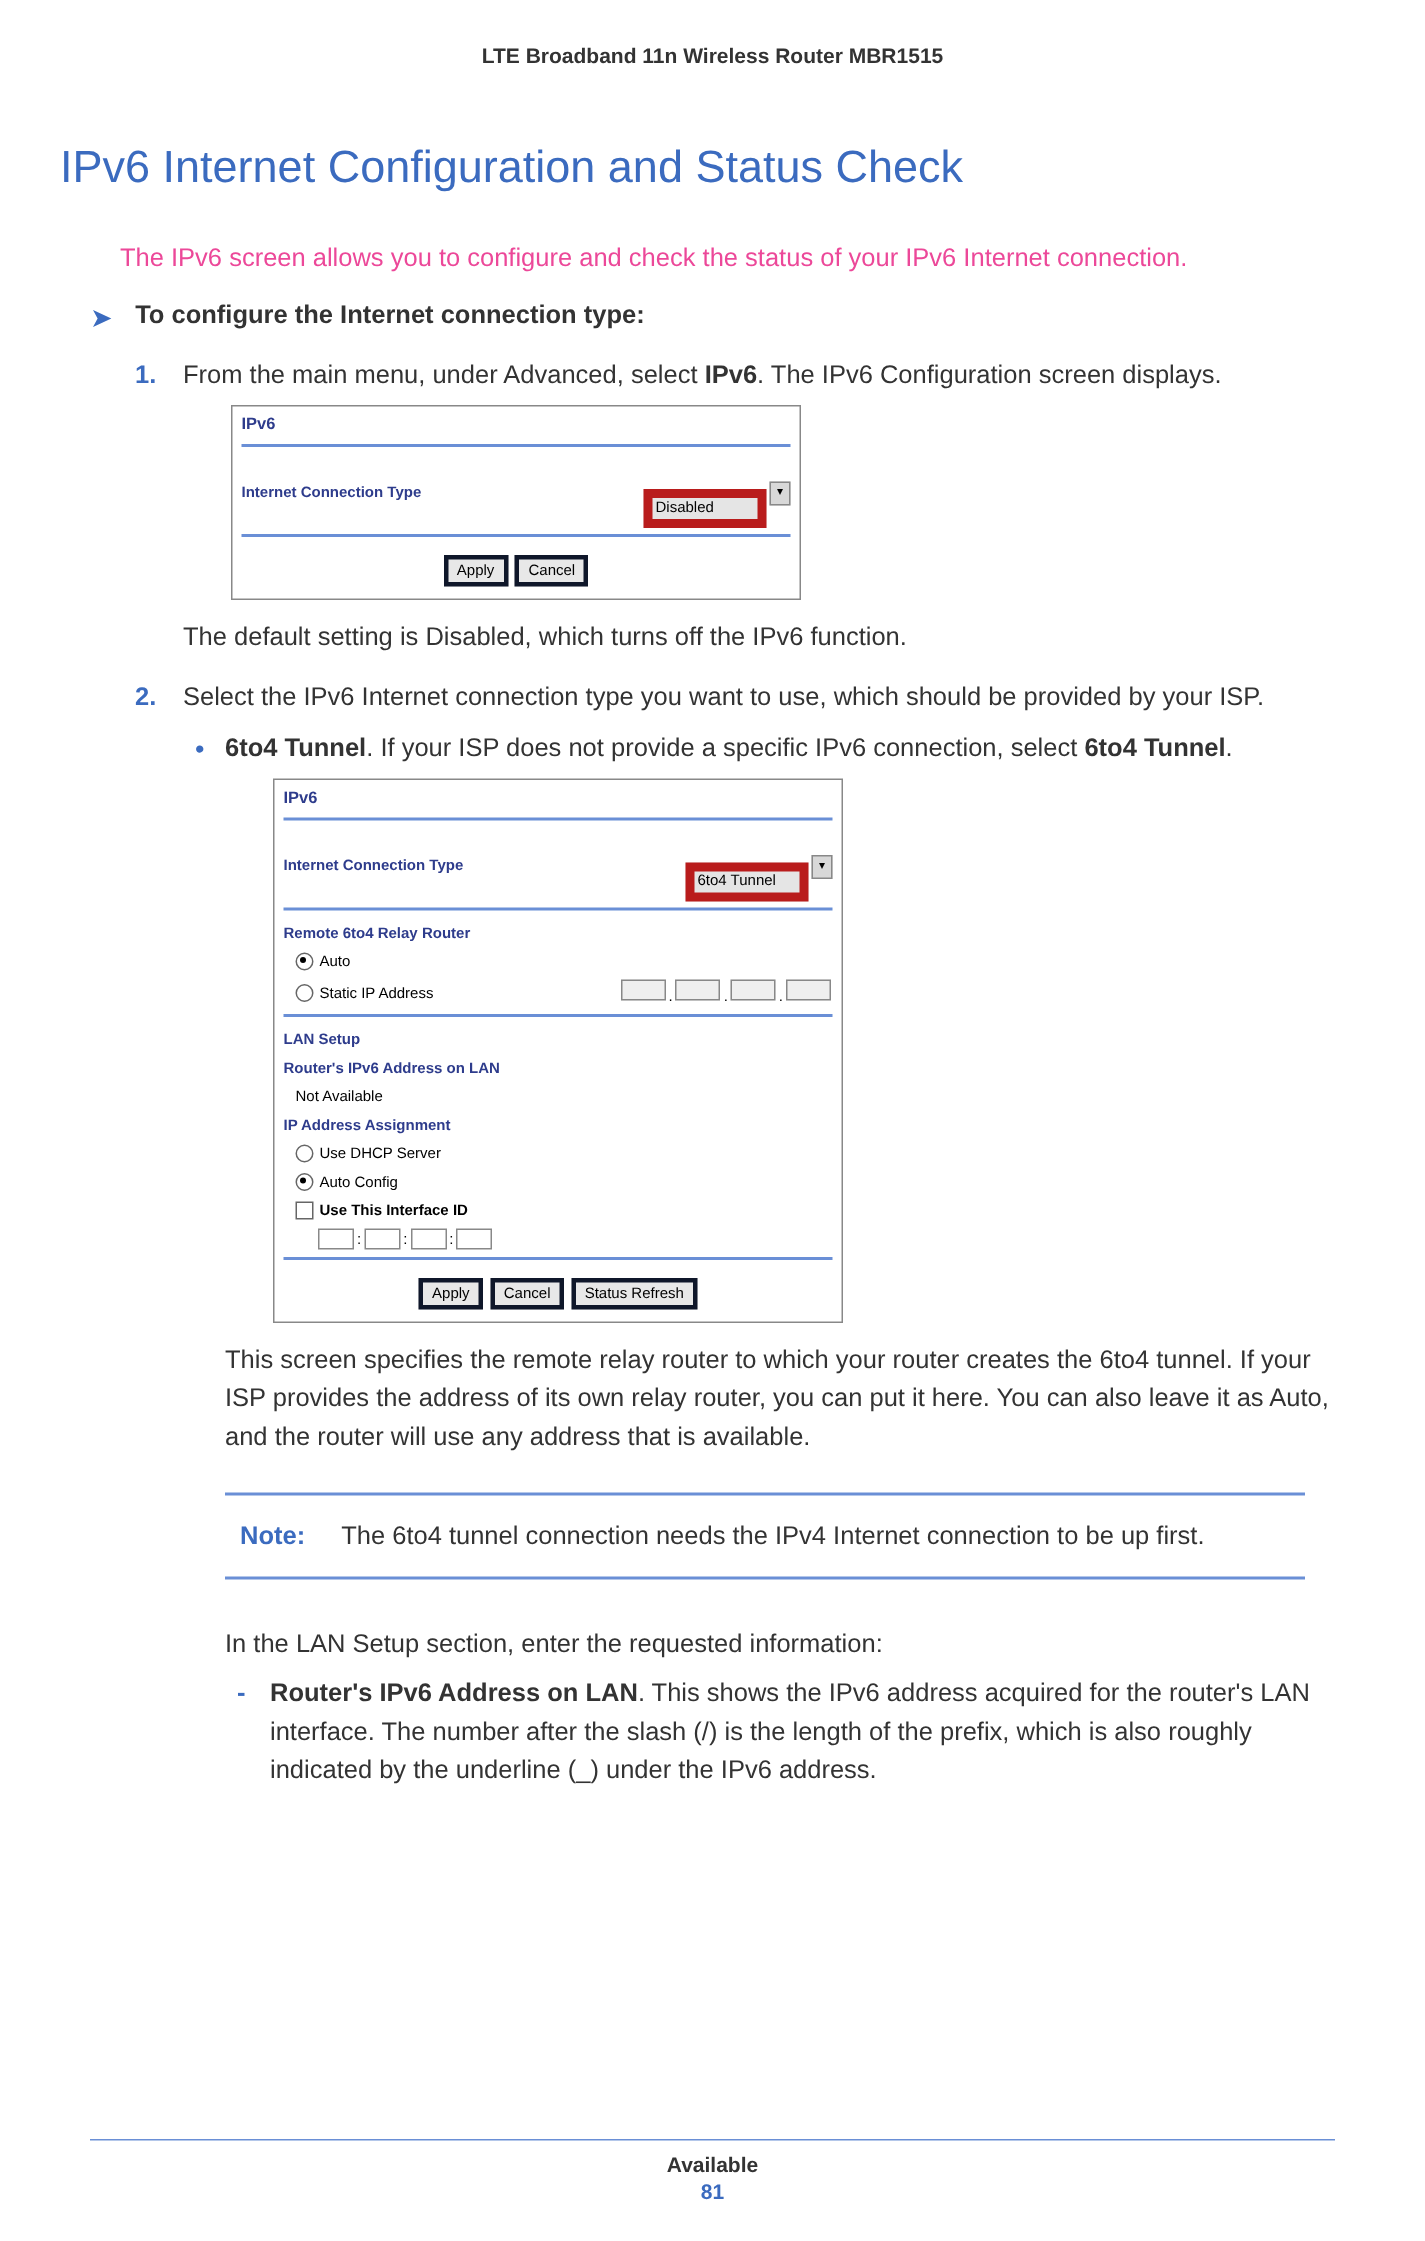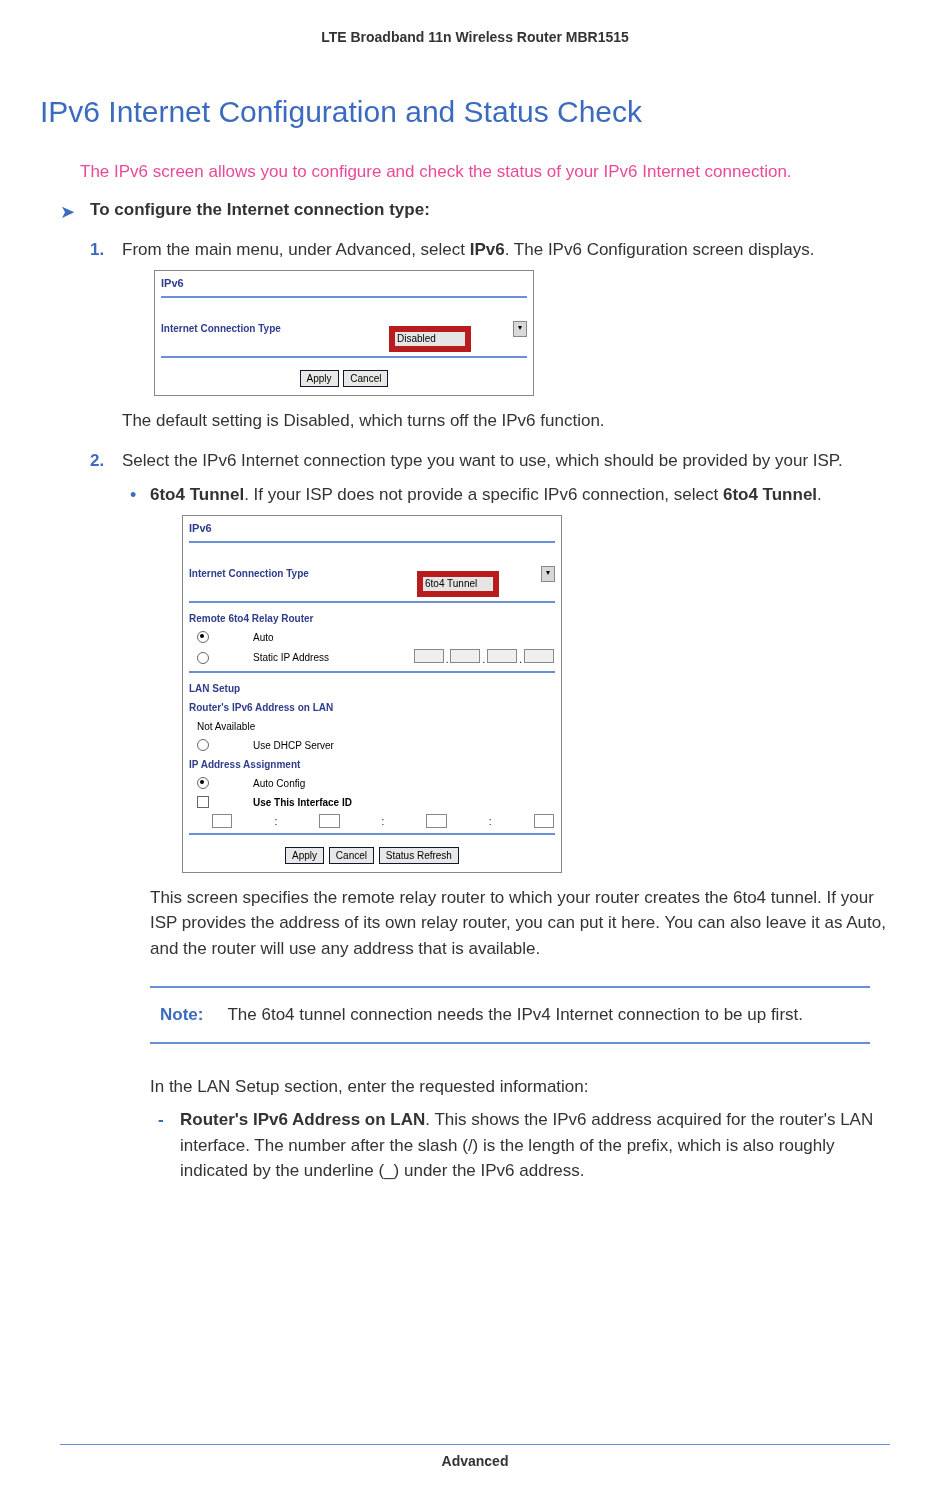--- a/index.html
+++ b/index.html
@@ -128,21 +128,20 @@
     padding: 4px 6px 2px;
   }
   .ss-hr {
     border-top: 2px solid #6a8fd6;
     margin: 2px 6px 6px;
   }
   .ss-row {
     display: flex;
     align-items: center;
     padding: 2px 6px;
-    gap: 40px;
   }
   .ss-label-bold {
     color: #2e3c8c;
     font-weight: bold;
     flex: 1;
   }
   .ss-label {
     flex: 1;
   }
   .ss-select {
@@ -167,21 +166,21 @@
     text-align: center;
     line-height: 12px;
     font-size: 8px;
   }
   .ss-buttons {
     text-align: center;
     padding: 6px 0 8px;
   }
   .ss-btn {
     display: inline-block;
-    border: 1px solid #0f172a;
+    border: 3px solid #0f172a;
     background: #e8e8e8;
     padding: 0 6px;
     font-size: 10px;
     height: 15px;
     line-height: 15px;
     margin: 0 1px;
   }
   .ss-radio, .ss-checkbox {
     width: 10px;
     height: 10px;
@@ -308,27 +307,27 @@
             <div class="ss-hr"></div>
             <div class="ss-row">
                 <span class="ss-label-bold">LAN Setup</span>
               </div>
             <div class="ss-row">
                 <span class="ss-label-bold">Router's IPv6 Address on LAN</span>
               </div>
             <div class="ss-row ss-subpad">
                 <span>Not Available</span>
               </div>
+            <div class="ss-row">
+                <span class="ss-label-bold">IP Address Assignment</span>
+              </div>
             <div class="ss-row ss-subpad">
               <span class="ss-radio"></span>
               <span>Use DHCP Server</span>
             </div>
-            <div class="ss-row">
-                <span class="ss-label-bold">IP Address Assignment</span>
-              </div>
             <div class="ss-row ss-subpad">
               <span class="ss-radio checked"></span>
               <span>Auto Config</span>
             </div>
             <div class="ss-row ss-subpad">
               <span class="ss-checkbox"></span>
               <span class="bold">Use This Interface ID</span>
             </div>
             <div class="ss-row ss-subpad" style="padding-left:28px;">
               <span class="ss-ipbox sm"></span>
@@ -361,15 +360,16 @@
               <span class="bold">Router's IPv6 Address on LAN</span><span>. This shows the IPv6 address acquired for the router's LAN interface. The number after the slash (/) is the length of the prefix, which is also roughly indicated by the underline (_) under the IPv6 address.</span>
             </li>
           </ul>
         </li>
       </ul>
     </li>
   </ol>
 
   <div class="footer">
     <div class="footer-line"></div>
-    <div class="footer-label">Advanced</div>
+    <div class="footer-label">Available</div>
+    <div class="footer-page">81</div>
   </div>
 </div>
 
 </body></html>

